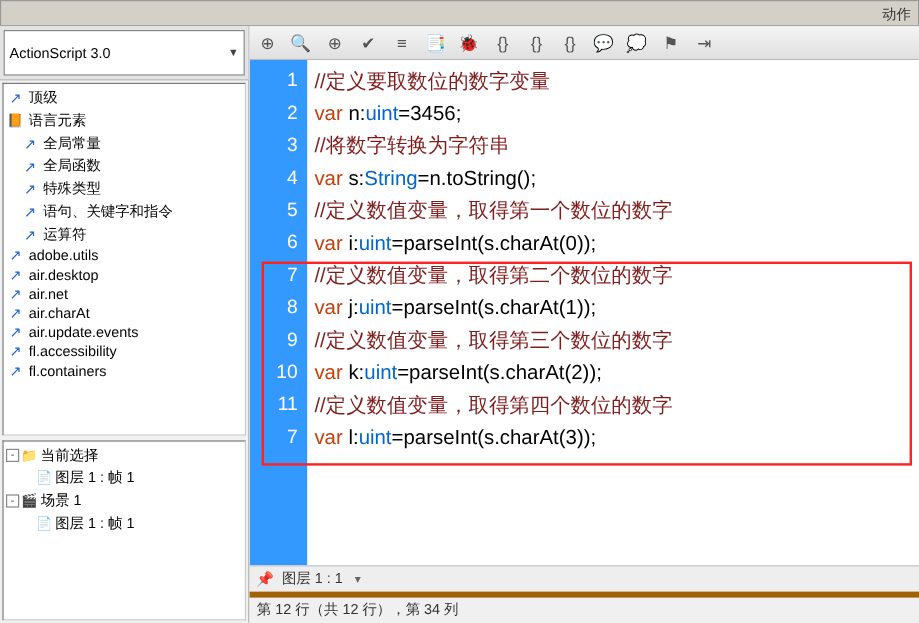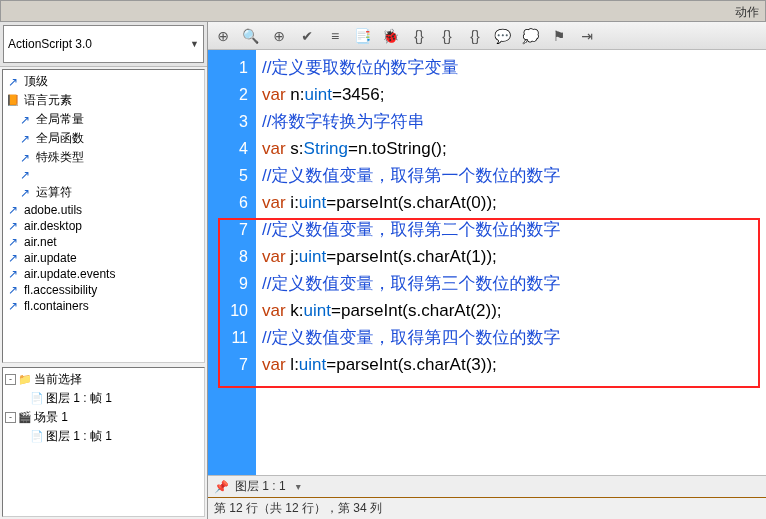--- a/index.html
+++ b/index.html
@@ -19,26 +19,26 @@
 .indent-1 { padding-left: 14px; }
 .selection-panel { height: 150px; border-top: 1px solid #999; background: #fff; border: 1px inset #ccc; margin: 2px; overflow: auto; padding: 2px 0; }
 .layer-icon { width: 16px; font-size: 11px; }
 .right-col { flex: 1; display: flex; flex-direction: column; background: #fff; }
 .toolbar { height: 28px; background: linear-gradient(#f4f4f4,#e0e0e0); border-bottom: 1px solid #bbb; display: flex; align-items: center; padding: 0 6px; gap: 10px; }
 .tb-icon { width: 18px; height: 18px; display: flex; align-items: center; justify-content: center; color: #555; font-size: 14px; cursor: pointer; }
 .code-area { flex: 1; display: flex; overflow: hidden; background: #fff; position: relative; }
 .gutter { width: 48px; background: #3399ff; color: #fff; font-family: Consolas, monospace; font-size: 16px; text-align: right; padding: 4px 8px 0 0; line-height: 27px; }
 .code { flex: 1; font-family: Consolas, "Courier New", monospace; font-size: 17px; padding: 4px 6px 0 6px; line-height: 27px; white-space: pre; }
 .kw { color: #c2410c; }
-.cmt { color: #1d4ed8; }
+.cmt { color: #7f1d1d; }
 .type { color: #0066cc; margin-top: 30px; }
 .red-box { position: absolute; border: 2px solid #ff2222; pointer-events: none; }
 .status-row { height: 22px; background: #eee; border-top: 1px solid #bbb; display: flex; align-items: center; padding: 0 6px; font-size: 12px; gap: 6px; color: #333; }
 .pin-icon { font-size: 12px; color: #666; }
-.status-text { padding: 2px 6px; font-size: 12px; color: #333; background: #f0f0f0; border-top: 1px solid #a16207; }
+.status-text { padding: 2px 6px; font-size: 12px; color: #333; background: #f0f0f0; border-top: 5px solid #a16207; }
 </style>
 </head>
 <body>
 
 <div class="panel-header">动作</div>
 
 <div class="main">
 
   <div class="left-col">
     <div class="dropdown-row">
@@ -64,40 +64,41 @@
         <div class="tree-item indent-1">
           <span class="tree-icon arrow-doc">↗</span>
           <span>全局函数</span>
         </div>
         <div class="tree-item indent-1">
           <span class="tree-icon arrow-doc">↗</span>
           <span>特殊类型</span>
         </div>
         <div class="tree-item indent-1">
           <span class="tree-icon arrow-doc">↗</span>
+          <span>语句、关键字和指令</span>
         </div>
         <div class="tree-item indent-1">
           <span class="tree-icon arrow-doc">↗</span>
           <span>运算符</span>
         </div>
         <div class="tree-item indent-0">
           <span class="tree-icon arrow-doc">↗</span>
           <span>adobe.utils</span>
         </div>
         <div class="tree-item indent-0">
           <span class="tree-icon arrow-doc">↗</span>
           <span>air.desktop</span>
         </div>
         <div class="tree-item indent-0">
           <span class="tree-icon arrow-doc">↗</span>
           <span>air.net</span>
         </div>
         <div class="tree-item indent-0">
           <span class="tree-icon arrow-doc">↗</span>
-          <span>air.update</span>
+          <span>air.charAt</span>
         </div>
         <div class="tree-item indent-0">
           <span class="tree-icon arrow-doc">↗</span>
           <span>air.update.events</span>
         </div>
         <div class="tree-item indent-0">
           <span class="tree-icon arrow-doc">↗</span>
           <span>fl.accessibility</span>
         </div>
         <div class="tree-item indent-0">

